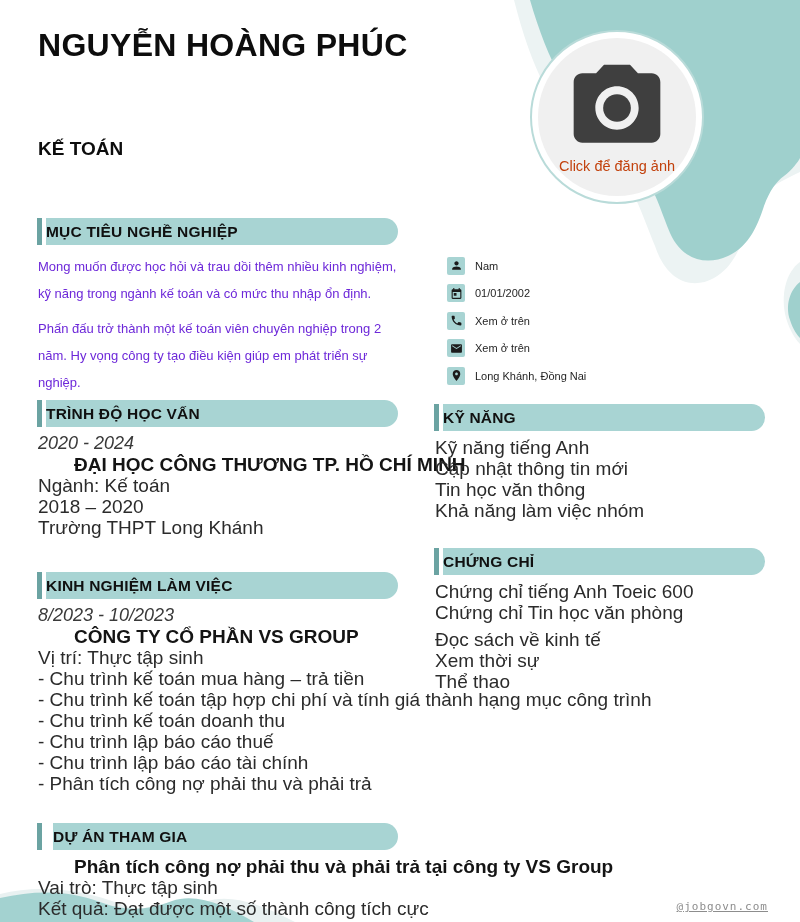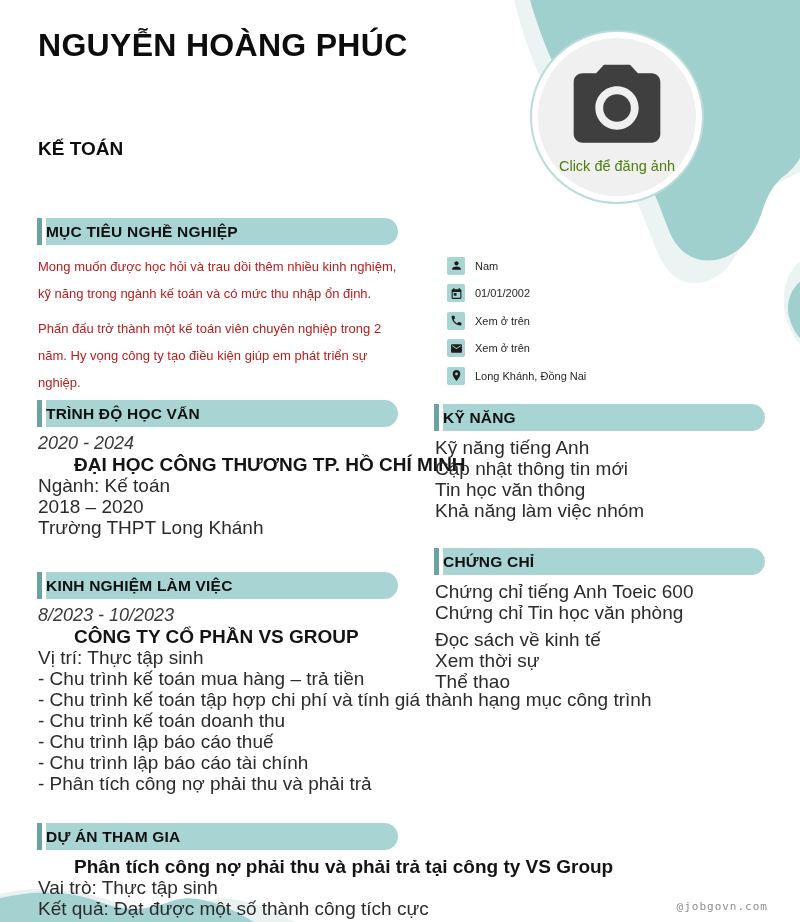--- a/index.html
+++ b/index.html
@@ -12,60 +12,60 @@
   
   .wave{position:absolute;left:0;bottom:0;}
 
   
   .photo{position:absolute;left:530px;top:30px;width:174px;height:174px;border-radius:50%;
          background:#ffffff;border:2px solid #b9dbd9;box-sizing:border-box;cursor:pointer;
          display:flex;align-items:center;justify-content:center;}
   .photo-inner{width:158px;height:158px;border-radius:50%;background:#f0f0f0;
                display:flex;flex-direction:column;align-items:center;justify-content:center;}
   .cam{margin:-4px 0 -12px 0;}
-  .photo-label{font-size:14.5px;color:#4d7c0f;margin-top:10px;}
+  .photo-label{font-size:14.5px;color:#c2410c;margin-top:10px;}
 
   
   .name{position:absolute;left:38px;top:24px;width:380px;margin:0;font-size:32px;line-height:42px;
         font-weight:700;color:#0d0d0d;letter-spacing:.3px;}
   .job-title{position:absolute;left:38px;top:138px;font-size:19px;font-weight:700;color:#0d0d0d;}
 
   
   .left-col{position:absolute;left:37px;top:218px;width:361px;}
   .right-col{position:absolute;left:434px;top:252px;width:331px;}
 
   
   .sec-head{display:flex;height:27px;}
   .sec-bar{width:5px;background:#6ba3a2;margin-right:4px;}
   .sec-pill{flex:1;background:#a8d4d3;border-radius:0 14px 14px 0;color:#101010;
             font-weight:700;font-size:15.5px;line-height:27px;
             white-space:nowrap;letter-spacing:.2px;}
 
-  .paras p{margin:8px 0 0 1px;font-size:13px;line-height:27px;color:#b91c1c;}
+  .paras p{margin:8px 0 0 1px;font-size:13px;line-height:27px;color:#6d28d9;}
   .lines{margin:6px 0 0 1px;}
   .line{font-size:19px;line-height:21px;color:#2b2b2b;white-space:nowrap;}
   .line.it{font-style:italic;font-size:18px;color:#3a3a3a;}
   .line.bd{font-weight:700;color:#141414;padding-left:36px;}
 
   .mt-edu{margin-top:4px;}
   .mt-exp{margin-top:34px;}
-  .mt-proj{margin-top:29px;}
+  .mt-proj{margin-top:29px;gap:7px;}
   .mt-cert{margin-top:27px;}
   .mt-hob{margin-top:27px;}
   .mt-skill{margin-top:14px;}
 
   
   .info-list{margin-left:13px;}
   .info-row{display:flex;align-items:center;height:27.5px;}
   .info-ico{width:18px;height:18px;background:#a8d4d3;border-radius:2px;margin-right:10px;
             display:flex;align-items:center;justify-content:center;flex:0 0 18px;}
   .info-text{font-size:11px;color:#1f1f1f;}
 
   .watermark{position:absolute;right:32px;bottom:9px;font-family:"DejaVu Sans Mono","Liberation Mono",monospace;
-             font-size:11px;color:#8d8d8d;letter-spacing:1px;}
+             font-size:11px;color:#8d8d8d;letter-spacing:1px;text-decoration:underline;}
 </style>
 </head>
 <body>
 
 <div class="page">
 
   <svg class="blob" width="300" height="344" viewBox="0 0 300 344">
     <path fill="#ecf3f3" d="M14,0 C32,70 52,112 96,148 C132,176 140,210 155,246 C167,282 192,290 214,278 C236,266 244,238 251,218 C257,202 263,194 271,188 C279,182 292,176 300,172 L300,0 Z"></path>
     <path fill="#ecf3f3" d="M300,262 C286,272 280,295 286,318 C290,332 297,341 300,344 L300,262 Z"></path>
     <path fill="#9fd0cd" d="M30,0 C48,62 70,104 112,138 C148,166 156,198 170,233 C182,260 206,266 228,256 C250,246 258,224 264,206 C270,190 276,182 284,176 C292,170 298,162 300,158 L300,0 Z"></path>

